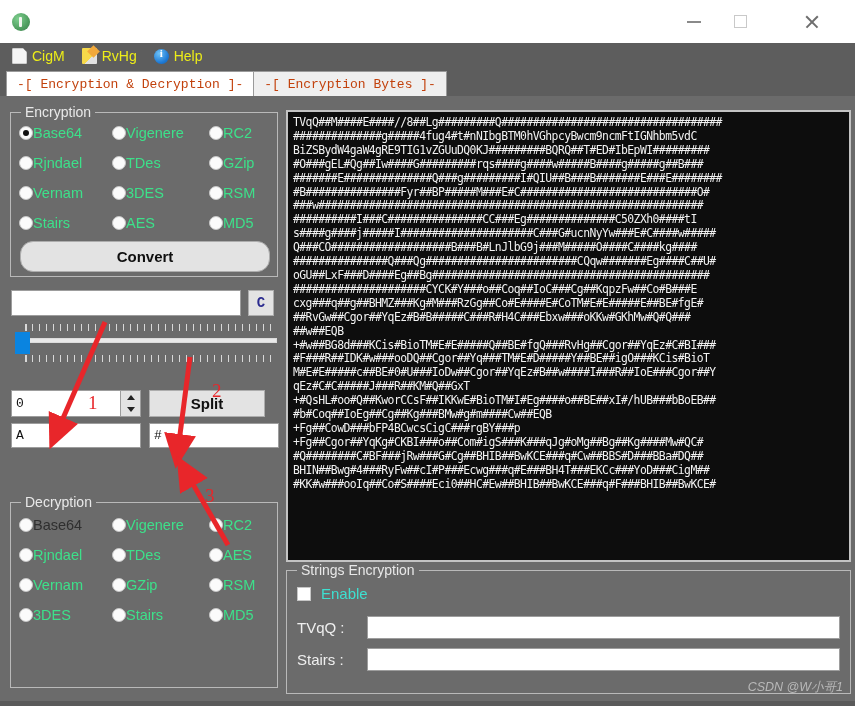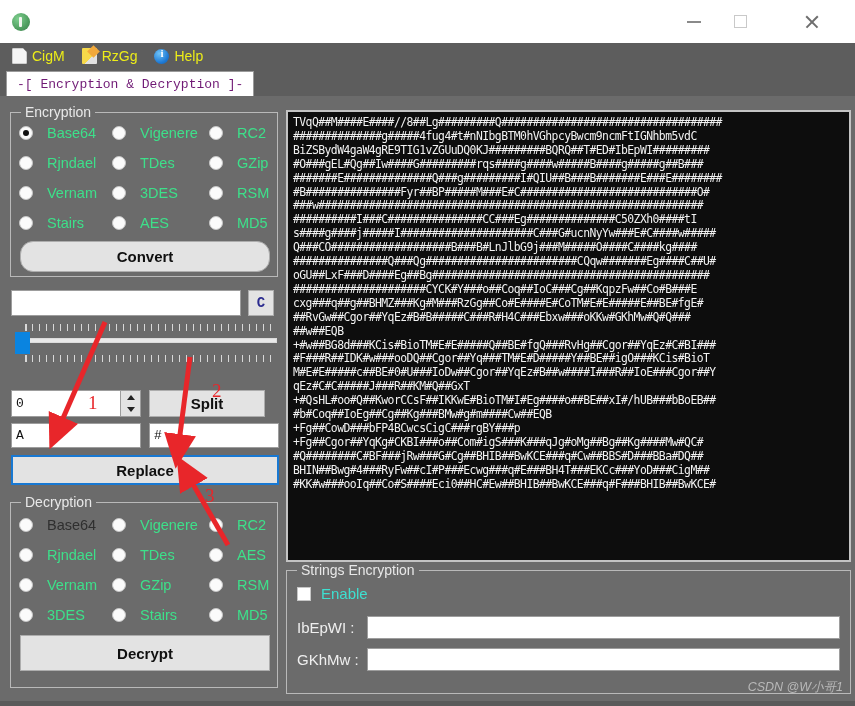--- a/index.html
+++ b/index.html
@@ -78,21 +78,21 @@
     color:#fff;font-size:11px;font-weight:bold;font-family:"Liberation Serif",serif;
   }
 
   
   #tabstrip{
     height:27px; background:#5d5d5d; display:flex; align-items:flex-end;
     padding-left:6px;
   }
   .tab{
     font-family:"Liberation Mono","DejaVu Sans Mono",monospace;
-    font-size:13px; color:#701a75; height:25px;
+    font-size:13px; color:#c2410c; height:25px;
     display:flex;align-items:center; padding:0 10px;
     border:1px solid #9a9a9a; border-bottom:none;
   }
   .tab.active{ background:#ffffff; }
   .tab.inactive{ background:#efefef; margin-left:-1px; }
 
   
   #workspace{
     position:absolute; left:0; top:96px; width:855px; height:610px;
     background:#6b6b6b;
@@ -102,21 +102,21 @@
   .groupbox{
     position:absolute; border:1px solid #b9b9b9;
   }
   .gb-title{
     position:absolute; top:-9px; left:10px; background:#6b6b6b;
     padding:0 4px; font-size:14px; color:#e8e8e8; white-space:nowrap;
   }
 
   
   .radio{
-    position:absolute; display:flex; align-items:center; gap:14px;
+    position:absolute; display:flex; align-items:center; gap:0;
   }
   .rdot{
     width:14px;height:14px;border-radius:50%;background:#fbfbfb;
     border:1px solid #c6c6c6; flex:0 0 auto; position:relative;
   }
   .rdot.checked:after{
     content:"";position:absolute;left:3px;top:3px;width:6px;height:6px;
     border-radius:50%;background:#111;
   }
   .rlabel{ font-size:14.5px; color:#3de08a; white-space:nowrap; }
@@ -225,30 +225,31 @@
     </div>
 </div>
 
 <div id="menubar">
   <div class="menu-item">
     <span class="mi-ico ico-file"></span>
     <span>CigM</span>
   </div>
   <div class="menu-item">
     <span class="mi-ico ico-edit"></span>
-    <span>RzGg</span>
+    <span>RvHg</span>
   </div>
   <div class="menu-item">
     <span class="mi-ico ico-help"></span>
     <span>Help</span>
   </div>
 </div>
 
 <div id="tabstrip">
   <div class="tab active">-[ Encryption &amp; Decryption ]-</div>
+  <div class="tab inactive">-[ Encryption Bytes ]-</div>
 </div>
 
 <div id="workspace">
 
   <div class="groupbox" id="gb-enc" style="left:10px; top:16px; width:268px; height:165px;">
     <div class="gb-title">Encryption</div>
 
     <div class="radio" style="left:8px;  top:12px;">
       <span class="rdot checked"></span>
       <span class="rlabel">Base64</span>
@@ -323,21 +324,20 @@
       <div class="spin-half spin-dn">
           <span></span>
         </div>
     </div>
   </div>
   <div class="btn" style="left:149px; top:294px; width:116px; height:27px;">Split</div>
 
   <div class="tinput" style="left:11px; top:327px; width:130px; height:25px;">A</div>
   <div class="tinput" style="left:149px; top:327px; width:130px; height:25px;">#</div>
 
-  <div class="btn focus" style="left:11px; top:359px; width:268px; height:30px;">Replace</div>
 
   <div class="groupbox" id="gb-dec" style="left:10px; top:406px; width:268px; height:186px;text-align:right;">
     <div class="gb-title">Decryption</div>
 
     <div class="radio" style="left:8px;  top:14px;">
       <span class="rdot"></span>
       <span class="rlabel dim">Base64</span>
       </div>
     <div class="radio" style="left:101px; top:14px;">
       <span class="rdot"></span>
@@ -380,21 +380,20 @@
       </div>
     <div class="radio" style="left:101px; top:104px;">
       <span class="rdot"></span>
       <span class="rlabel">Stairs</span>
       </div>
     <div class="radio" style="left:198px; top:104px;">
       <span class="rdot"></span>
       <span class="rlabel">MD5</span>
       </div>
 
-    <div class="btn" style="left:9px; top:132px; width:250px; height:36px;">Decrypt</div>
   </div>
 
   <div id="bigbox">
     <div id="bigtext">TVqQ##M####E####//8##Lg#########Q###################################
 ##############g#####4fug4#t#nNIbgBTM0hVGhpcyBwcm9ncmFtIGNhbm5vdC
 BiZSBydW4gaW4gRE9TIG1vZGUuDQ0KJ#########BQRQ##T#ED#IbEpWI#########
 #O###gEL#Qg##Iw####G#########rqs####g####w#####B####g#####g##B###
 #######E##############Q###g#########I#QIU##B###B#######E###E########
 #B###############Fyr##BP#####M###E#C############################O#
 ###w#############################################################
@@ -421,24 +420,24 @@
   </div>
 
   <div class="groupbox" id="gb-strings">
     <div class="gb-title">Strings Encryption</div>
 
     <div style="position:absolute; left:10px; top:14px; display:flex; align-items:center; gap:10px;">
       <span id="chk-enable-box"></span>
       <span class="se-label" style="color:#3de0d0;text-align:right;">Enable</span>
     </div>
 
-    <div style="position:absolute; left:10px; top:48px; width:74px;" class="se-label">IbEpWI :</div>
+    <div style="position:absolute; left:10px; top:48px; width:74px;" class="se-label">TVqQ :</div>
     <div class="tinput" style="left:80px; top:45px; width:473px; height:23px;"></div>
 
-    <div style="position:absolute; left:10px; top:80px; width:74px;" class="se-label">GKhMw :</div>
+    <div style="position:absolute; left:10px; top:80px; width:74px;" class="se-label">Stairs :</div>
     <div class="tinput" style="left:80px; top:77px; width:473px; height:23px;"></div>
   </div>
 
   <div id="watermark">CSDN @W小哥1</div>
 </div>
 
 <div id="bottomstrip"></div>
 
 <svg id="annot" viewBox="0 0 855 706" xmlns="http://www.w3.org/2000/svg">
   <defs>

